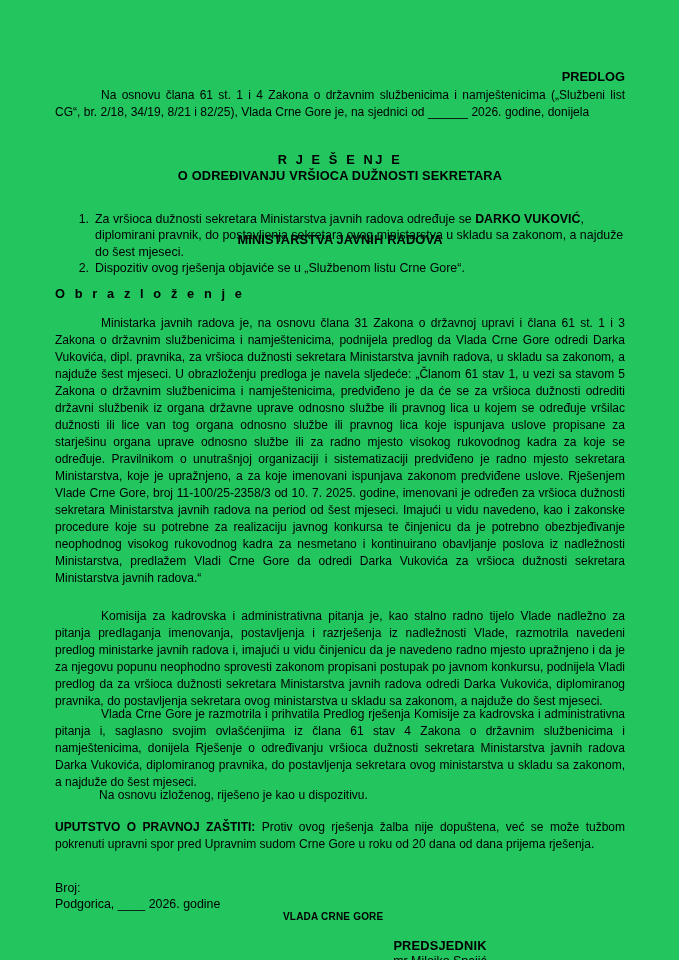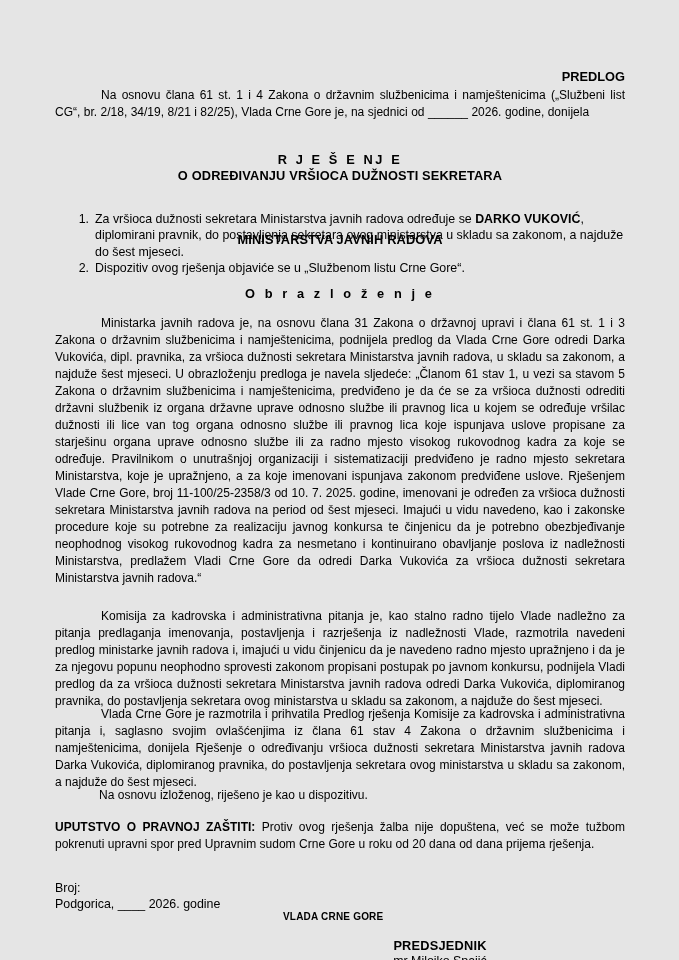--- a/index.html
+++ b/index.html
@@ -15,21 +15,21 @@
     font-family: "Liberation Sans", sans-serif;
     color: #000000;
     overflow: hidden;
   }
 
   .page {
     position: absolute;
     left: 0; top: 0;
     width: 679px;
     height: 960px;
-    background: #e5e5e5;
+    background: #22c55e;
   }
 
   
   .col {
     position: absolute;
     left: 55px;
     width: 570px;
   }
 
   .txt {
@@ -58,21 +58,20 @@
     font-weight: bold;
     font-size: 12.8px;
     text-align: center;
     line-height: 16.2px;
     letter-spacing: 0.15px;
   }
   .heading-obraz {
     font-weight: bold;
     font-size: 12.8px;
     letter-spacing: 3.1px;
-    text-align: center;
   }
 
   .indent { text-indent: 46px; }
   .indent-sm { text-indent: 44px; }
 
   .list {
     margin: 0;
     padding: 0;
     list-style: none;
   }

